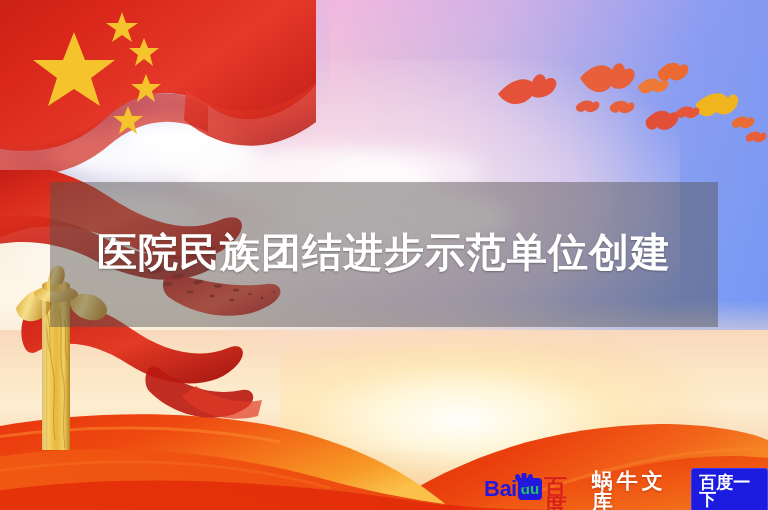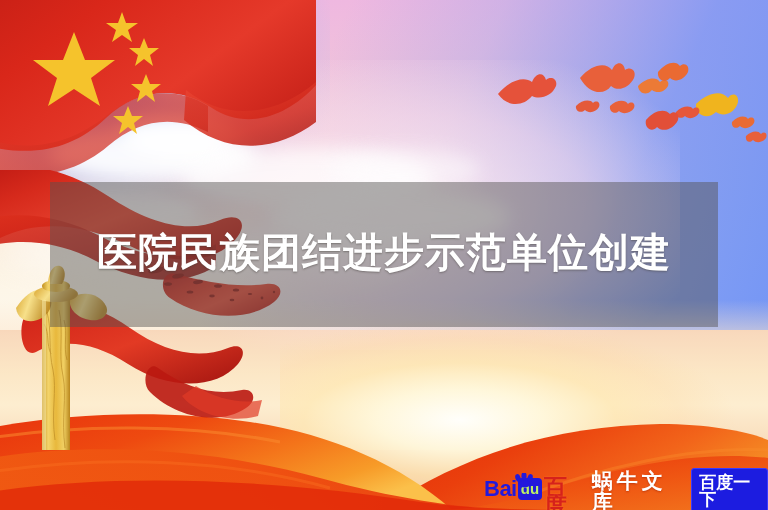--- a/index.html
+++ b/index.html
@@ -125,21 +125,21 @@
   }
   .bd-bai{
     font-size:22px;line-height:22px;color:#2319dc;
     letter-spacing:-0.5px;
     text-shadow:0 0 2px rgba(255,90,20,.55);
   }
   .bd-paw{
     position:absolute;left:30px;top:-5px;width:22px;height:15px;
   }
   .bd-du{
-    background:#2319dc;color:#bef264;font-size:15px;line-height:15px;
+    background:#2319dc;color:#22c55e;font-size:15px;line-height:15px;
     padding:3px 3px 4px 3px;border-radius:4px;margin:0 1px 1px 1px;
     letter-spacing:0px;
   }
   .bd-cn{
     font-size:23px;line-height:19px;color:#d6221b;
     font-family:"DejaVu Sans","Liberation Sans",sans-serif;
     font-weight:bold;margin-left:1px;
     text-shadow:0 0 2px rgba(255,120,40,.7);
   }
   .snail{

